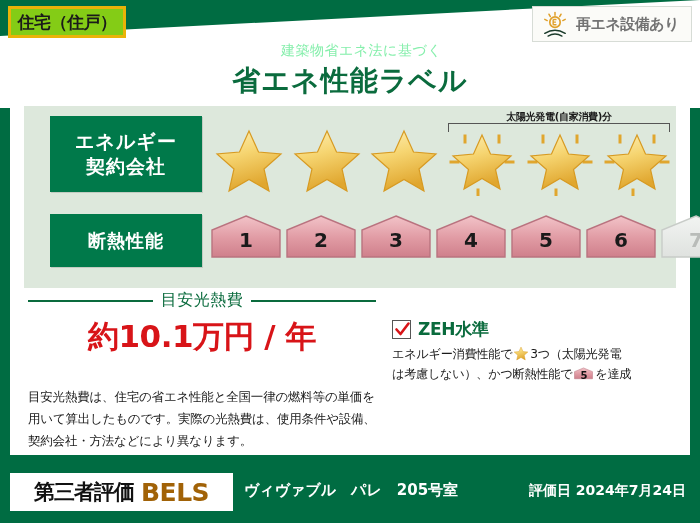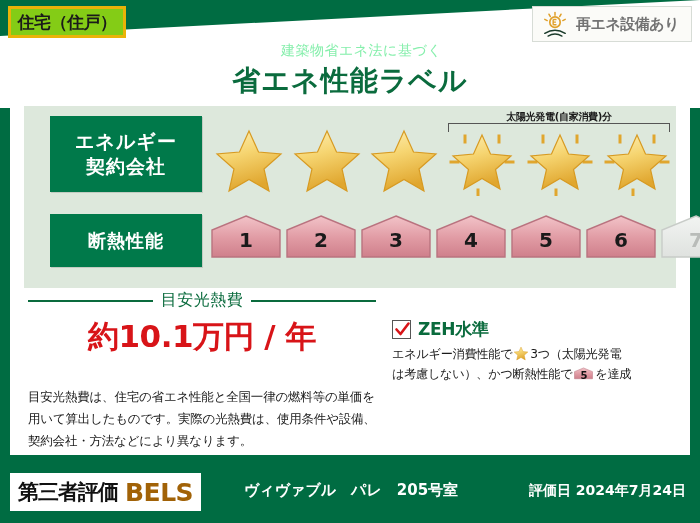--- a/index.html
+++ b/index.html
@@ -198,21 +198,21 @@
   }
   .zeh-logo { margin-left: 5px; display: inline-flex; align-items: flex-end; }
 
   
   .footer {
     position: absolute; left: 0; bottom: 0; width: 700px; height: 58px;
     z-index: 5;
   }
   .bels-box {
     position: absolute; left: 10px; top: 8px;
-    height: 38px; padding: 0 8px;
+    height: 38px; padding: 0 24px;
     background: #ffffff;
     display: flex; align-items: center; gap: 7px;
   }
   .bels-jp { font-size: 21px; font-weight: bold; color: #111; letter-spacing: -1px; }
   .bels-en { font-size: 25px; font-weight: bold; color: #a16207; letter-spacing: -0.5px; }
   .bldg-name {
     position: absolute; left: 244px; top: 16px;
     font-size: 15px; color: #ffffff; font-weight: bold; letter-spacing: 0px;
   }
   .eval-date {

